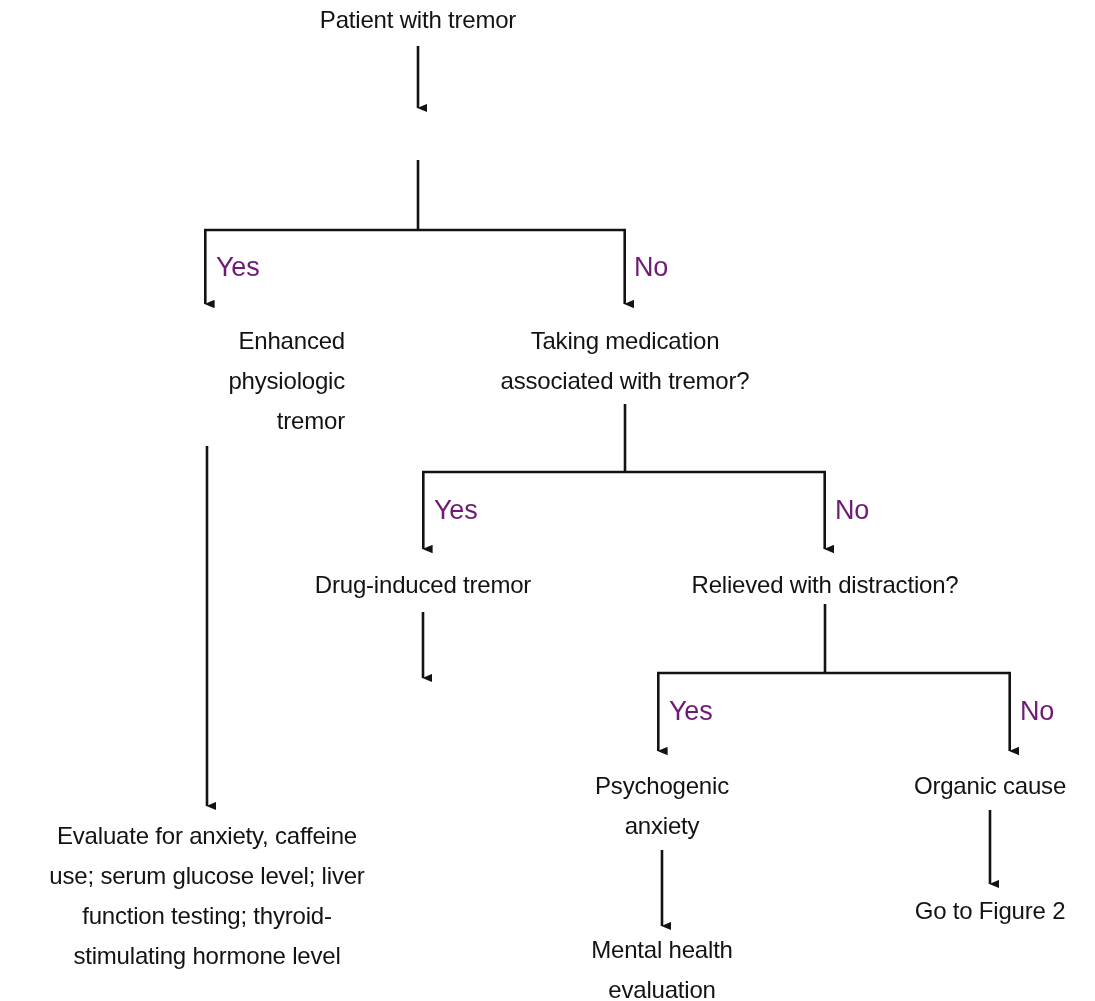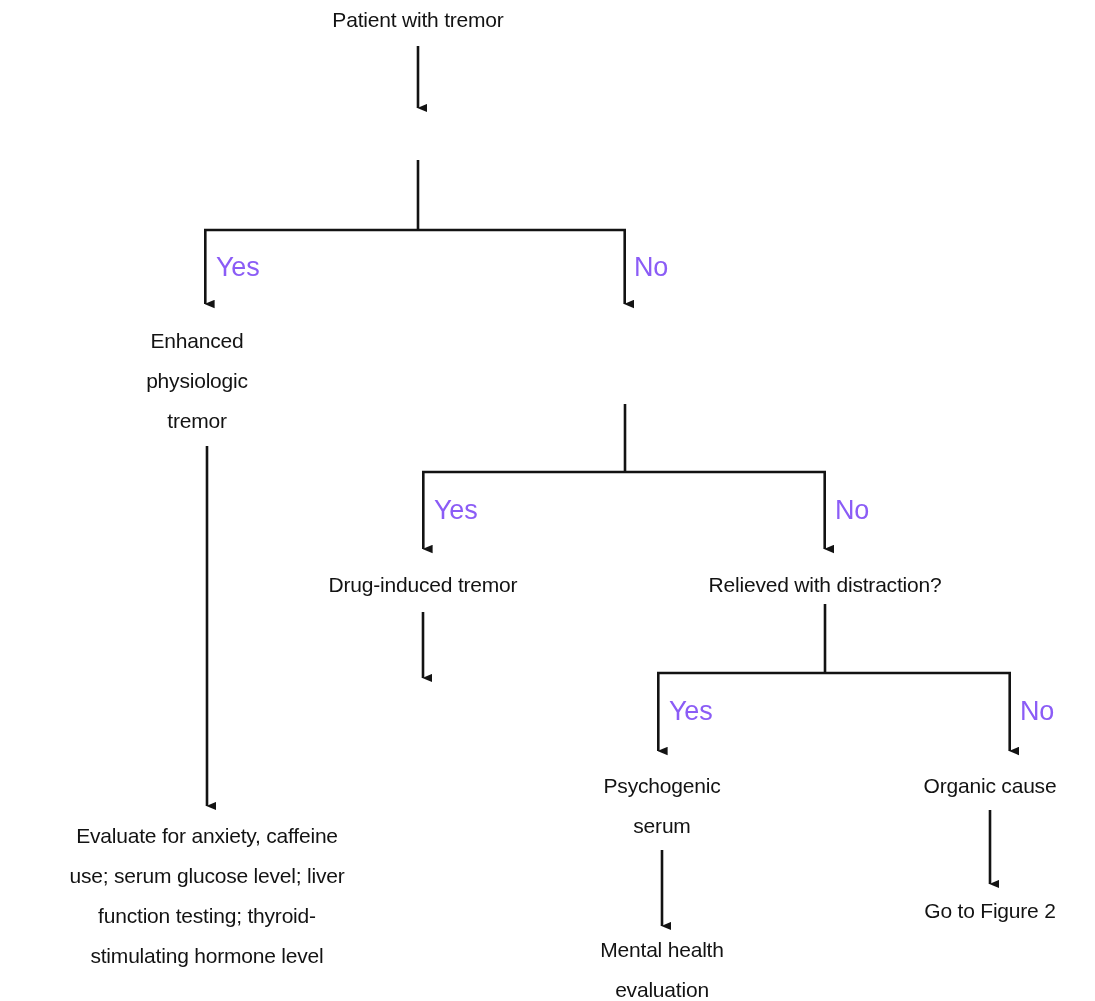--- a/index.html
+++ b/index.html
@@ -19,31 +19,31 @@
     position: absolute;
     left: 0;
     top: 0;
     width: 1095px;
     height: 1001px;
   }
   .node-label {
     position: absolute;
     color: #131313;
     font-family: "Liberation Sans", sans-serif;
-    font-size: 21px;
+    font-size: 24px;
     line-height: 40px;
     font-weight: 400;
     text-align: center;
     white-space: pre-line;
     letter-spacing: -0.2px;
     transform: translateX(-50%);
   }
   .edge-label {
     position: absolute;
-    color: #8b5cf6;
+    color: #701a75;
     font-family: "Liberation Sans", sans-serif;
     font-size: 27px;
     line-height: 32px;
     font-weight: 400;
     text-align: left;
     white-space: nowrap;
     letter-spacing: -0.2px;
   }
 </style>
 </head>
@@ -80,32 +80,34 @@
     <line x1="1009.7" y1="673" x2="1009.7" y2="751" stroke="#131313" stroke-width="2.6" marker-end="url(#arrowhead)"></line>
 
     <line x1="662" y1="850" x2="662" y2="926" stroke="#131313" stroke-width="2.6" marker-end="url(#arrowhead)"></line>
 
     <line x1="990" y1="810" x2="990" y2="884" stroke="#131313" stroke-width="2.6" marker-end="url(#arrowhead)"></line>
   </svg>
 
   <div class="node-label" style="left:418px; top:0px; width:420px;">Patient with tremor</div>
 
 
-  <div class="node-label" style="left:197px; top:321px; width:280px;">Enhanced
+  <div class="node-label" style="left:205px; top:321px; width:280px;text-align:right;">Enhanced
 physiologic
 tremor</div>
 
+  <div class="node-label" style="left:625px; top:321px; width:400px;">Taking medication
+associated with tremor?</div>
 
   <div class="node-label" style="left:423px; top:565px; width:330px;">Drug-induced tremor</div>
 
   <div class="node-label" style="left:825px; top:565px; width:400px;">Relieved with distraction?</div>
 
 
   <div class="node-label" style="left:662px; top:766px; width:280px;">Psychogenic
-serum</div>
+anxiety</div>
 
   <div class="node-label" style="left:990px; top:766px; width:280px;">Organic cause</div>
 
   <div class="node-label" style="left:207px; top:816px; width:440px;">Evaluate for anxiety, caffeine
 use; serum glucose level; liver
 function testing; thyroid-
 stimulating hormone level</div>
 
   <div class="node-label" style="left:662px; top:930px; width:300px;">Mental health
 evaluation</div>

